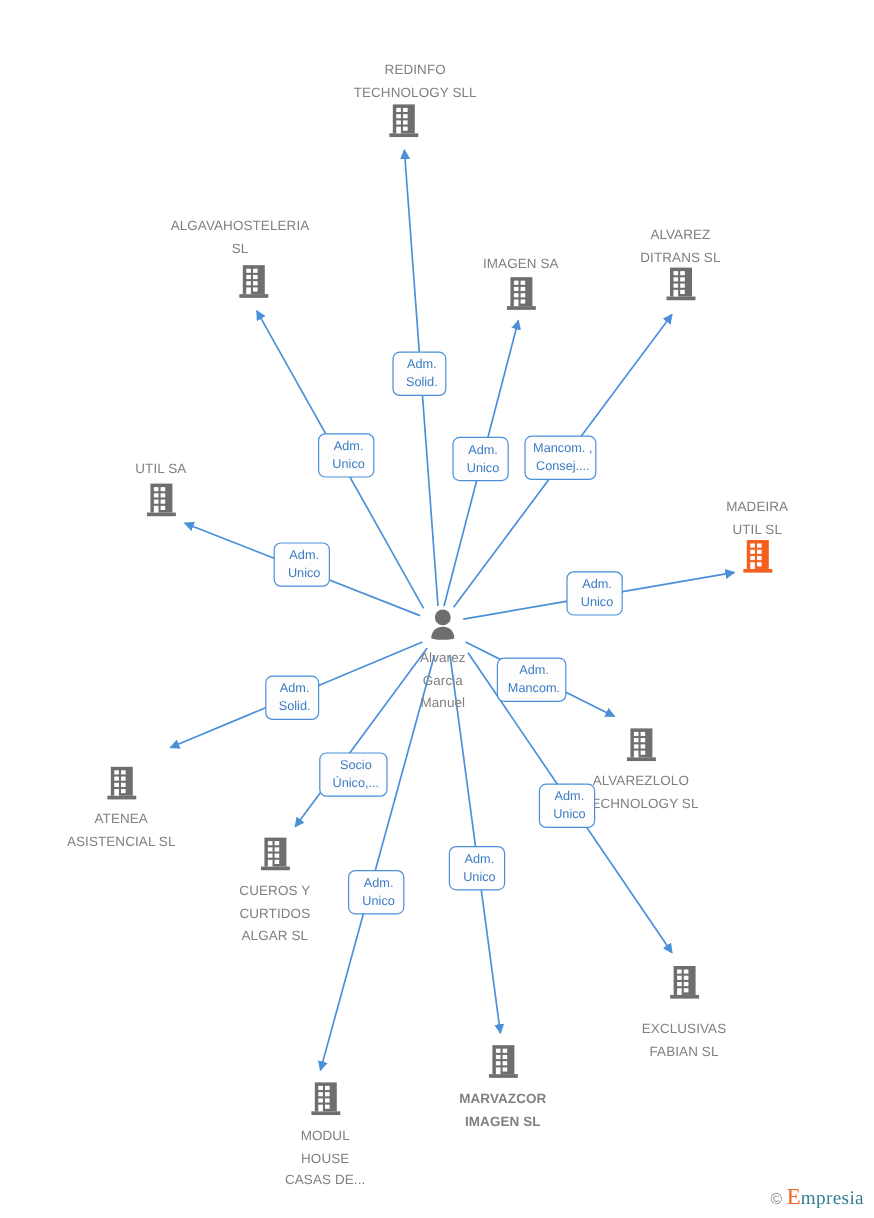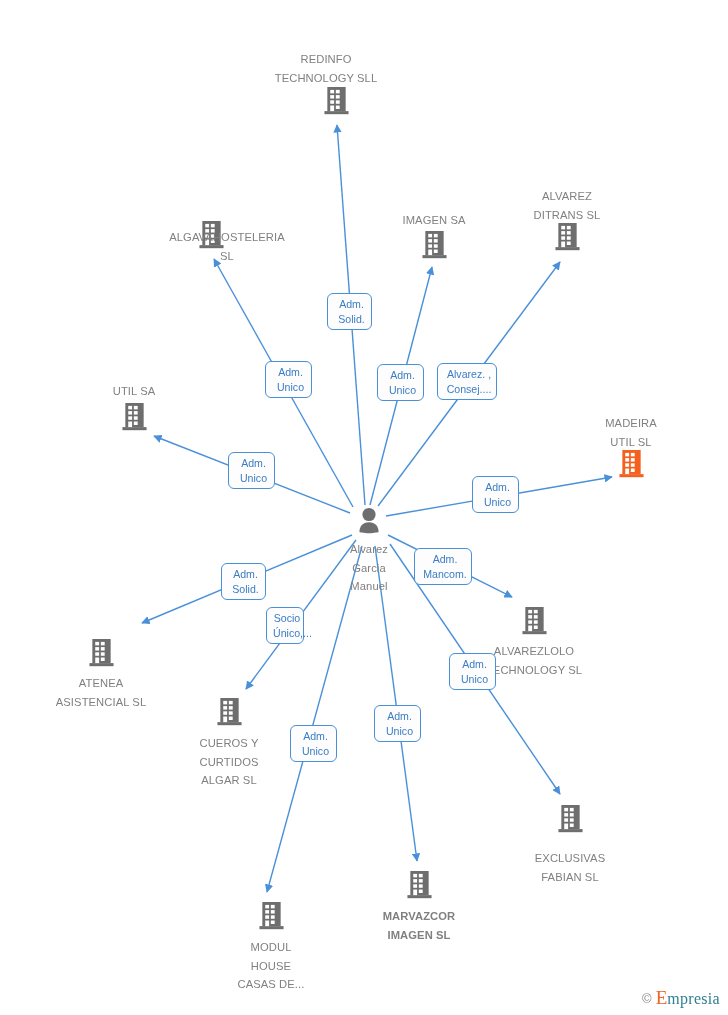--- a/index.html
+++ b/index.html
@@ -89,40 +89,40 @@
               <rect x="19.1" y="4" width="0" height="0"></rect>
               <rect x="7.5" y="9.4" width="4" height="3.6"></rect>
               <rect x="13.3" y="9.4" width="4" height="3.6"></rect>
               <rect x="7.5" y="14.8" width="4" height="3.6"></rect>
               <rect x="13.3" y="14.8" width="4" height="3.6"></rect>
               <rect x="7.5" y="20.2" width="4" height="5.8"></rect>
               <rect x="13.3" y="20.2" width="4" height="3.6"></rect>
             </g>
           </svg></span>
       </div>
-      <div class="node cap-top" style="left: 236px; top: 49px; width: 180px;"><span class="caption">REDINFO
+      <div class="node cap-top" style="left: 256px; top: 49px; width: 180px;"><span class="caption">REDINFO
 TECHNOLOGY SLL</span></div>
       <div class="node" style="left: 197.5px; top: 219.5px;">
         <span class="glyph"><svg width="27" height="29" viewBox="0 0 28 30" xmlns="http://www.w3.org/2000/svg">
             <rect x="4.5" y="1" width="19" height="25" fill="#6e6e6e"></rect>
             <rect x="1.5" y="26" width="25" height="3.2" fill="#6e6e6e"></rect>
             <g fill="#ffffff">
               <rect x="7.5" y="4" width="4" height="3.6"></rect>
               <rect x="13.3" y="4" width="4" height="3.6"></rect>
               <rect x="19.1" y="4" width="0" height="0"></rect>
               <rect x="7.5" y="9.4" width="4" height="3.6"></rect>
               <rect x="13.3" y="9.4" width="4" height="3.6"></rect>
               <rect x="7.5" y="14.8" width="4" height="3.6"></rect>
               <rect x="13.3" y="14.8" width="4" height="3.6"></rect>
               <rect x="7.5" y="20.2" width="4" height="5.8"></rect>
               <rect x="13.3" y="20.2" width="4" height="3.6"></rect>
             </g>
           </svg></span>
       </div>
-      <div class="node cap-top" style="left: 137px; top: 179px; width: 180px; margin-top: 48px;"><span class="caption">ALGAVAHOSTELERIA
+      <div class="node cap-top" style="left: 110px; top: 179px; width: 180px;"><span class="caption">ALGAVAHOSTELERIA
 SL</span></div>
       <div class="node" style="left: 420.5px; top: 229.5px;">
         <span class="glyph"><svg width="27" height="29" viewBox="0 0 28 30" xmlns="http://www.w3.org/2000/svg">
             <rect x="4.5" y="1" width="19" height="25" fill="#6e6e6e"></rect>
             <rect x="1.5" y="26" width="25" height="3.2" fill="#6e6e6e"></rect>
             <g fill="#ffffff">
               <rect x="7.5" y="4" width="4" height="3.6"></rect>
               <rect x="13.3" y="4" width="4" height="3.6"></rect>
               <rect x="19.1" y="4" width="0" height="0"></rect>
               <rect x="7.5" y="9.4" width="4" height="3.6"></rect>
@@ -317,29 +317,29 @@
 Garcia
 Manuel</span></div>
     </div>
   <div id="labels-layer">
       <div class="elabel" style="left: 327px; top: 293px; width: 45px; height: 37px;">Adm.
 Solid.</div>
       <div class="elabel" style="left: 265px; top: 361px; width: 47px; height: 37px;">Adm.
 Unico</div>
       <div class="elabel" style="left: 377px; top: 364px; width: 47px; height: 37px;">Adm.
 Unico</div>
-      <div class="elabel" style="left: 437px; top: 363px; width: 60px; height: 37px;">Alvarez. ,
+      <div class="elabel" style="left: 437px; top: 363px; width: 60px; height: 37px;">Mancom. ,
 Consej....</div>
       <div class="elabel" style="left: 228px; top: 452px; width: 47px; height: 37px;">Adm.
 Unico</div>
       <div class="elabel" style="left: 472px; top: 476px; width: 47px; height: 37px;">Adm.
 Unico</div>
       <div class="elabel" style="left: 221px; top: 563px; width: 45px; height: 37px;">Adm.
 Solid.</div>
-      <div class="elabel" style="left: 266px; top: 607px; width: 38px; height: 37px;">Socio
+      <div class="elabel" style="left: 266px; top: 627px; width: 57px; height: 37px;">Socio
 Único,...</div>
       <div class="elabel" style="left: 414px; top: 548px; width: 58px; height: 37px;">Adm.
 Mancom.</div>
       <div class="elabel" style="left: 449px; top: 653px; width: 47px; height: 37px;">Adm.
 Unico</div>
       <div class="elabel" style="left: 290px; top: 725px; width: 47px; height: 37px;">Adm.
 Unico</div>
       <div class="elabel" style="left: 374px; top: 705px; width: 47px; height: 37px;">Adm.
 Unico</div>
     </div>

